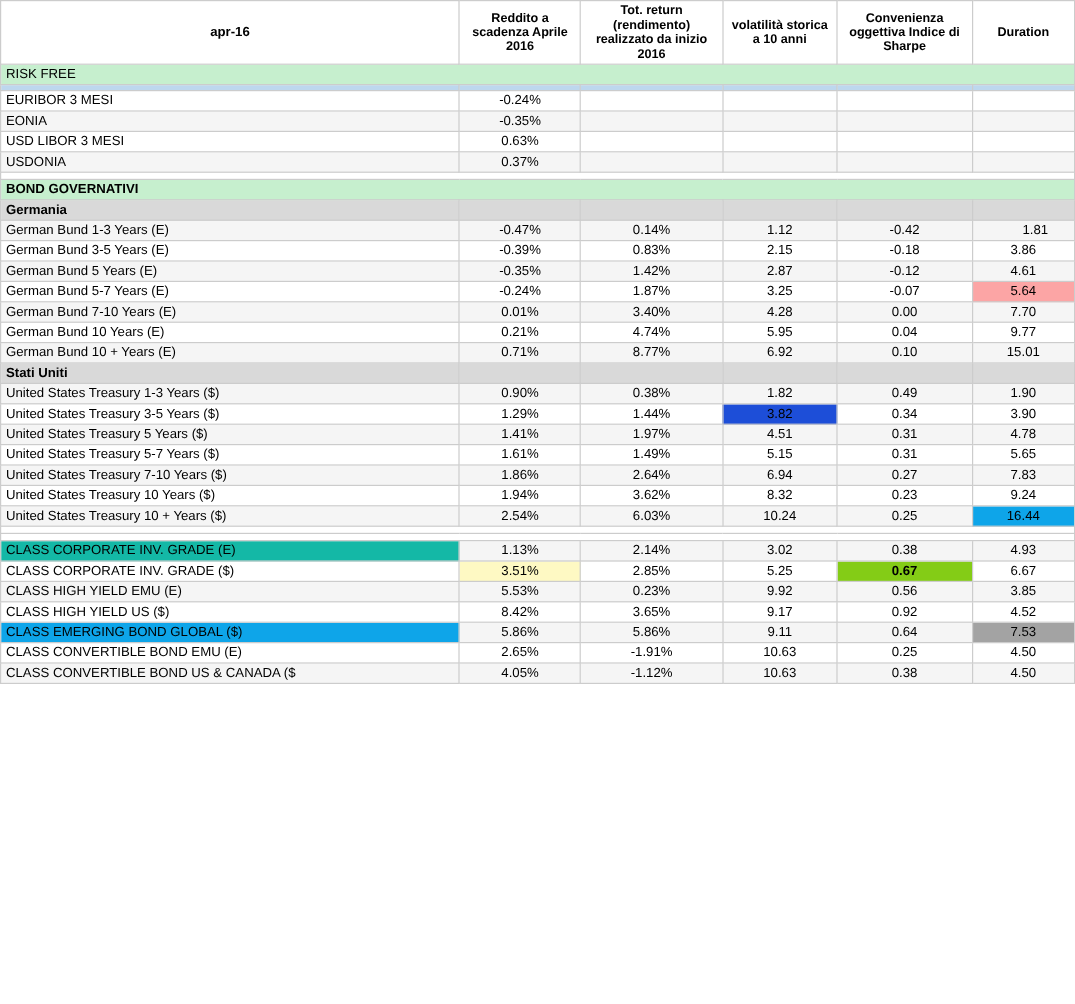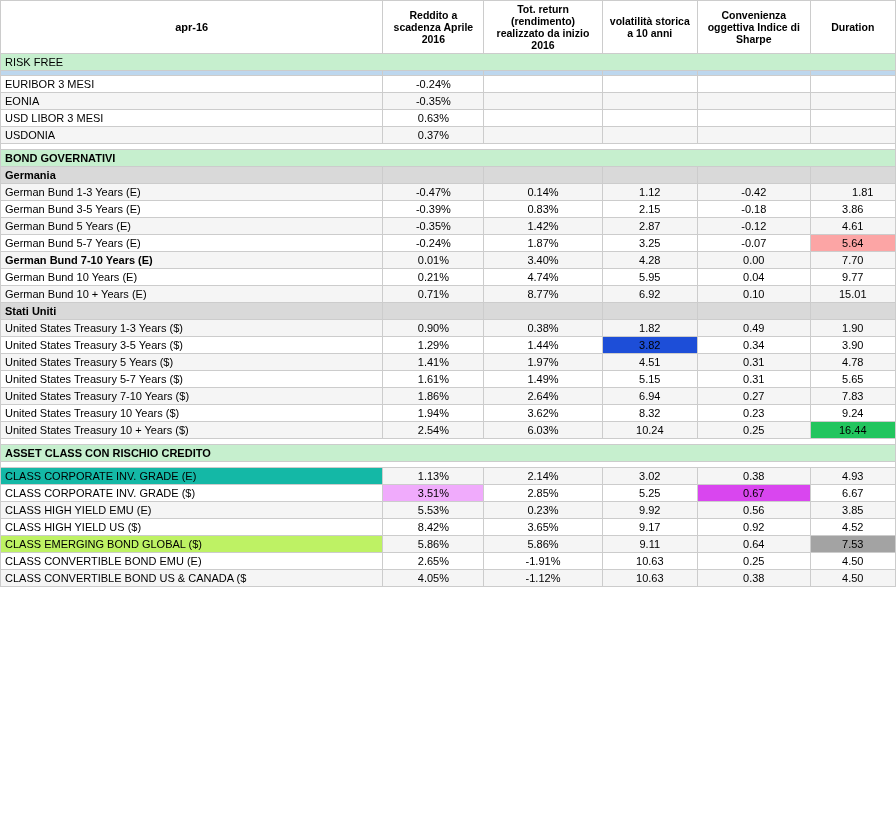--- a/index.html
+++ b/index.html
@@ -121,21 +121,21 @@
     </tr>
       <tr class="data-row">
       <td class="left-align" style="background:#ffffff;">German Bund 5-7 Years (E)</td>
       <td style="background:#ffffff;">-0.24%</td>
       <td style="background:#ffffff;">1.87%</td>
       <td style="background:#ffffff;">3.25</td>
       <td style="background:#ffffff;">-0.07</td>
       <td style="background:#fca5a5;margin-top:36px;">5.64</td>
     </tr>
       <tr class="data-row">
-      <td class="left-align" style="background:#f5f5f5;font-weight:bold;">German Bund 7-10 Years (E)</td>
+      <td class="left-align" style="background:#f5f5f5;">German Bund 7-10 Years (E)</td>
       <td style="background:#f5f5f5;">0.01%</td>
       <td style="background:#f5f5f5;">3.40%</td>
       <td style="background:#f5f5f5;">4.28</td>
       <td style="background:#f5f5f5;">0.00</td>
       <td style="background:#f5f5f5;">7.70</td>
     </tr>
       <tr class="data-row">
       <td class="left-align" style="background:#ffffff;">German Bund 10 Years (E)</td>
       <td style="background:#ffffff;">0.21%</td>
       <td style="background:#ffffff;">4.74%</td>
@@ -206,65 +206,62 @@
       <td style="background:#ffffff;">8.32</td>
       <td style="background:#ffffff;">0.23</td>
       <td style="background:#ffffff;">9.24</td>
     </tr>
       <tr class="data-row">
       <td class="left-align" style="background:#f5f5f5;">United States Treasury 10 + Years ($)</td>
       <td style="background:#f5f5f5;">2.54%</td>
       <td style="background:#f5f5f5;">6.03%</td>
       <td style="background:#f5f5f5;">10.24</td>
       <td style="background:#f5f5f5;">0.25</td>
-      <td style="background:#22c55e;">16.44</td>
+      <td style="background:#0ea5e9;">16.44</td>
     </tr>
       <tr class="empty-row">
         <td colspan="6" style="height:6px;"></td>
-      </tr>
-      <tr class="section-header">
-        <td colspan="6" style="font-weight:bold;background:#c6efce;">ASSET CLASS CON RISCHIO CREDITO</td>
       </tr>
       <tr class="empty-row">
         <td colspan="6" style="height:6px;"></td>
       </tr>
       <tr class="data-row">
       <td class="left-align" style="background:#14b8a6;">CLASS CORPORATE INV. GRADE (E)</td>
       <td style="background:#f5f5f5;">1.13%</td>
       <td style="background:#f5f5f5;">2.14%</td>
       <td style="background:#f5f5f5;">3.02</td>
       <td style="background:#f5f5f5;">0.38</td>
       <td style="background:#f5f5f5;">4.93</td>
     </tr>
       <tr class="data-row">
       <td class="left-align" style="background:#ffffff;">CLASS CORPORATE INV. GRADE ($)</td>
-      <td style="background:#f0abfc;">3.51%</td>
+      <td style="background:#fef9c3;">3.51%</td>
       <td style="background:#ffffff;">2.85%</td>
       <td style="background:#ffffff;">5.25</td>
-      <td style="background:#d946ef;">0.67</td>
+      <td style="background:#84cc16;font-weight:bold;">0.67</td>
       <td style="background:#ffffff;">6.67</td>
     </tr>
       <tr class="data-row">
       <td class="left-align" style="background:#f5f5f5;">CLASS HIGH YIELD EMU (E)</td>
       <td style="background:#f5f5f5;">5.53%</td>
       <td style="background:#f5f5f5;">0.23%</td>
       <td style="background:#f5f5f5;">9.92</td>
       <td style="background:#f5f5f5;">0.56</td>
       <td style="background:#f5f5f5;">3.85</td>
     </tr>
       <tr class="data-row">
       <td class="left-align" style="background:#ffffff;">CLASS HIGH YIELD US ($)</td>
       <td style="background:#ffffff;">8.42%</td>
       <td style="background:#ffffff;">3.65%</td>
       <td style="background:#ffffff;">9.17</td>
       <td style="background:#ffffff;">0.92</td>
       <td style="background:#ffffff;">4.52</td>
     </tr>
       <tr class="data-row">
-      <td class="left-align" style="background:#bef264;">CLASS EMERGING BOND GLOBAL ($)</td>
+      <td class="left-align" style="background:#0ea5e9;">CLASS EMERGING BOND GLOBAL ($)</td>
       <td style="background:#f5f5f5;">5.86%</td>
       <td style="background:#f5f5f5;">5.86%</td>
       <td style="background:#f5f5f5;">9.11</td>
       <td style="background:#f5f5f5;">0.64</td>
       <td style="background:#a3a3a3;margin-left:23px;">7.53</td>
     </tr>
       <tr class="data-row">
       <td class="left-align" style="background:#ffffff;">CLASS CONVERTIBLE BOND EMU (E)</td>
       <td style="background:#ffffff;">2.65%</td>
       <td style="background:#ffffff;">-1.91%</td>

